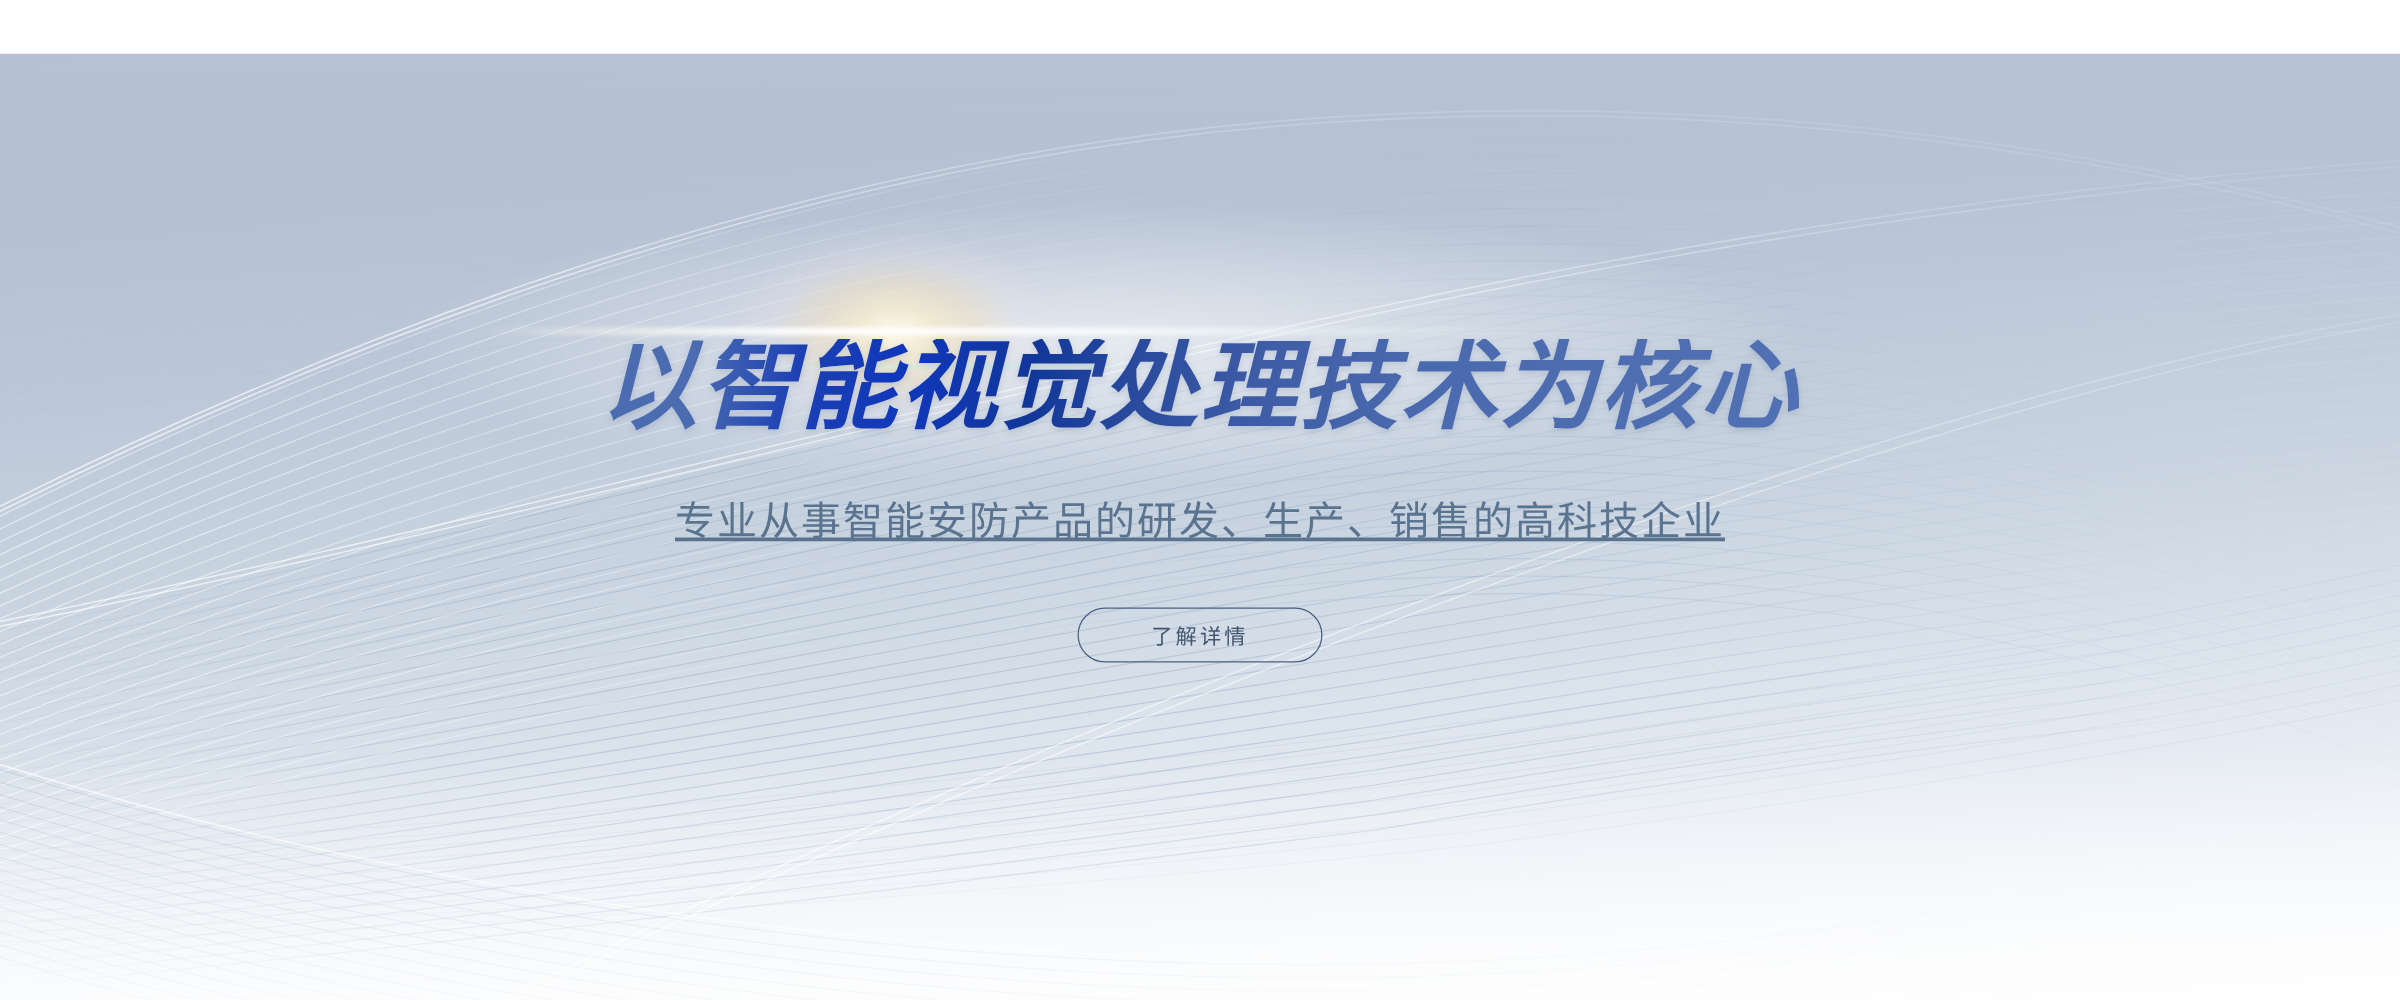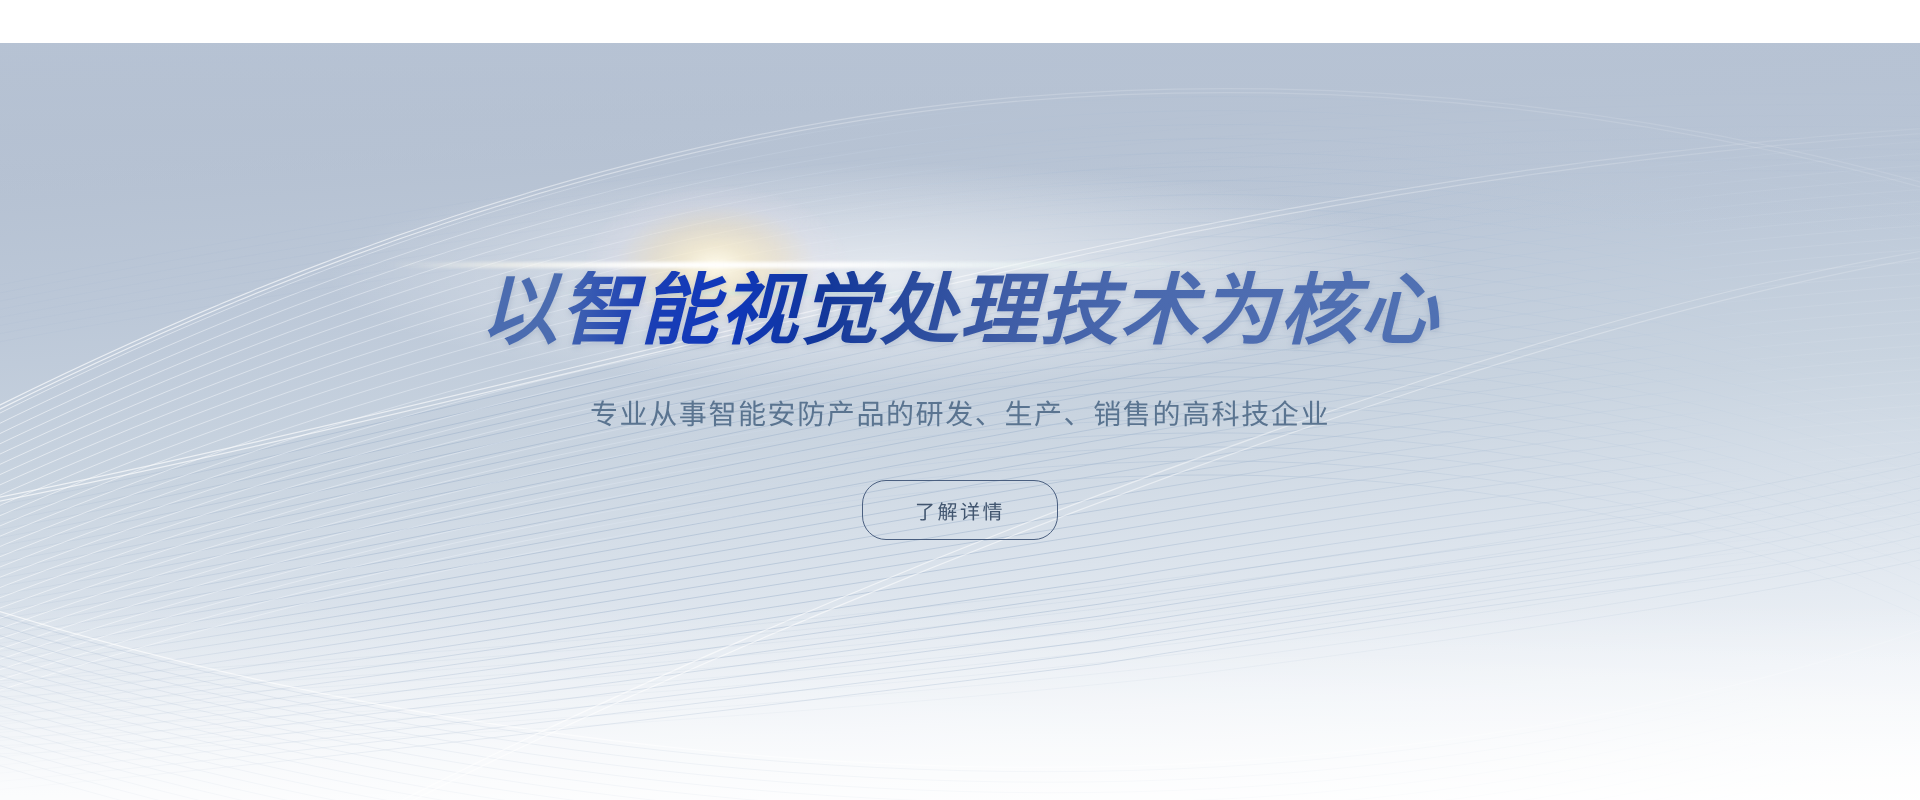--- a/index.html
+++ b/index.html
@@ -155,42 +155,43 @@
     background-clip: text;
     color: transparent;
     -webkit-text-fill-color: transparent;
     text-shadow: none;
     filter: drop-shadow(0 2px 3px rgba(40,60,110,0.16));
   }
 
   .subtitle {
     margin: 0;
     margin-top: 46px;
-    font-size: 28px;
+    font-size: 32px;
     line-height: 1.4;
     letter-spacing: 1.6px;
     font-weight: 400;
     color: #5a7490;
     white-space: nowrap;
     font-family: "Liberation Sans", "DejaVu Sans", sans-serif;
+    text-decoration: underline;
   }
 
   .cta {
     margin-top: 46px;
     display: inline-flex;
     align-items: center;
     justify-content: center;
     width: 196px;
-    height: 60px;
+    height: 44px;
     box-sizing: border-box;
     border: 1.5px solid #4a5f80;
     border-radius: 24px;
     background: transparent;
     color: #41556f;
-    font-size: 20px;
+    font-size: 17px;
     letter-spacing: 2.5px;
     font-family: Liberation Mono, monospace;
     cursor: pointer;
     transition: background .2s ease, color .2s ease;
   }
 </style>
 </head>
 <body>
 
 <div class="banner">

